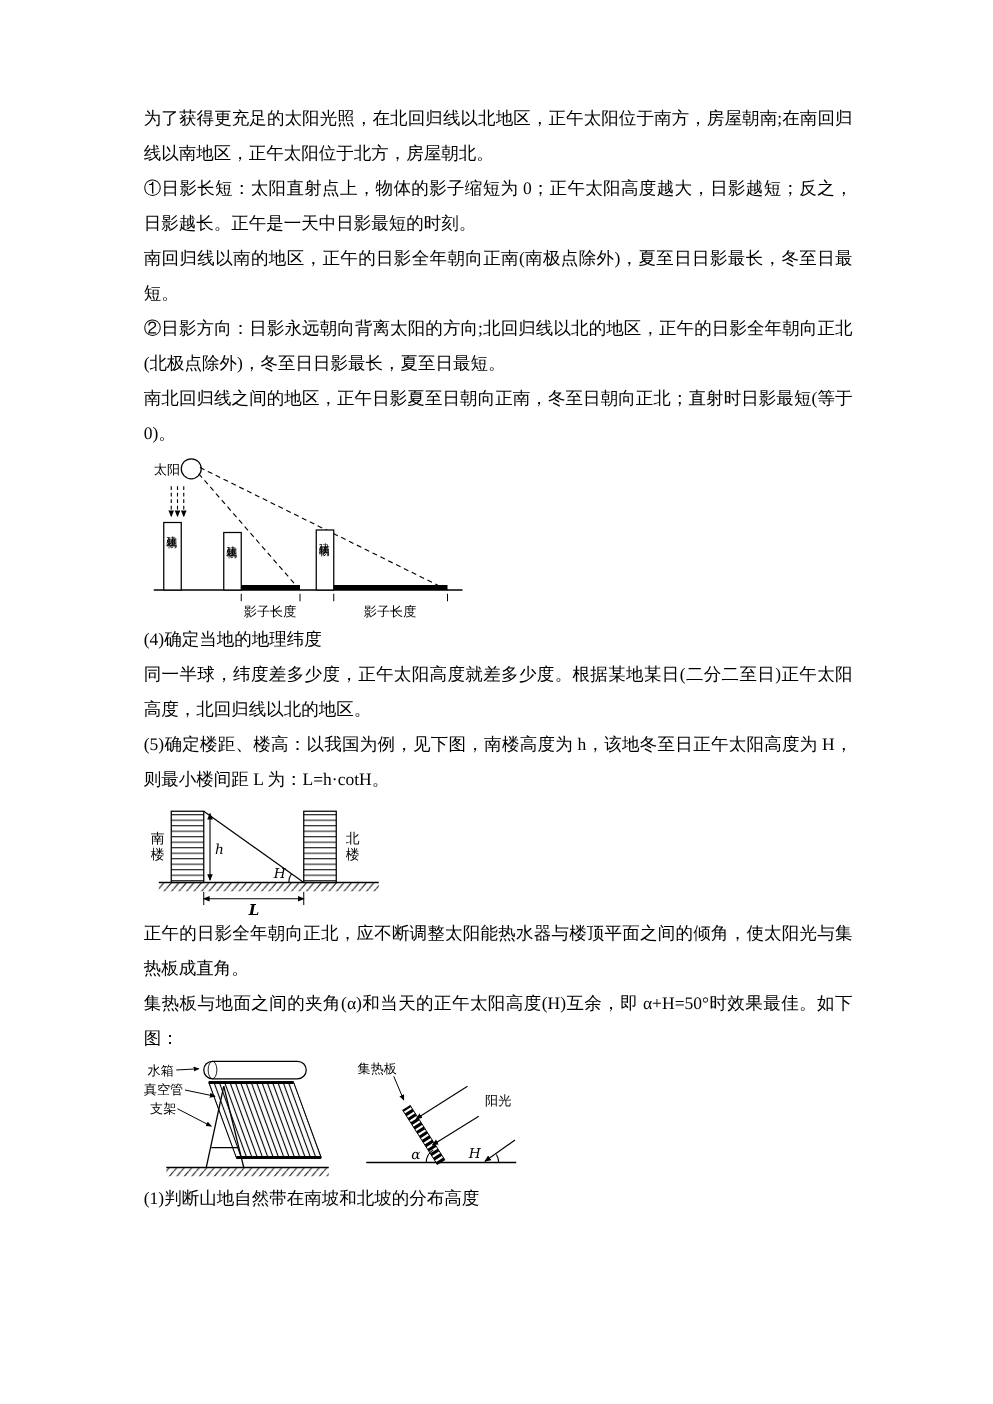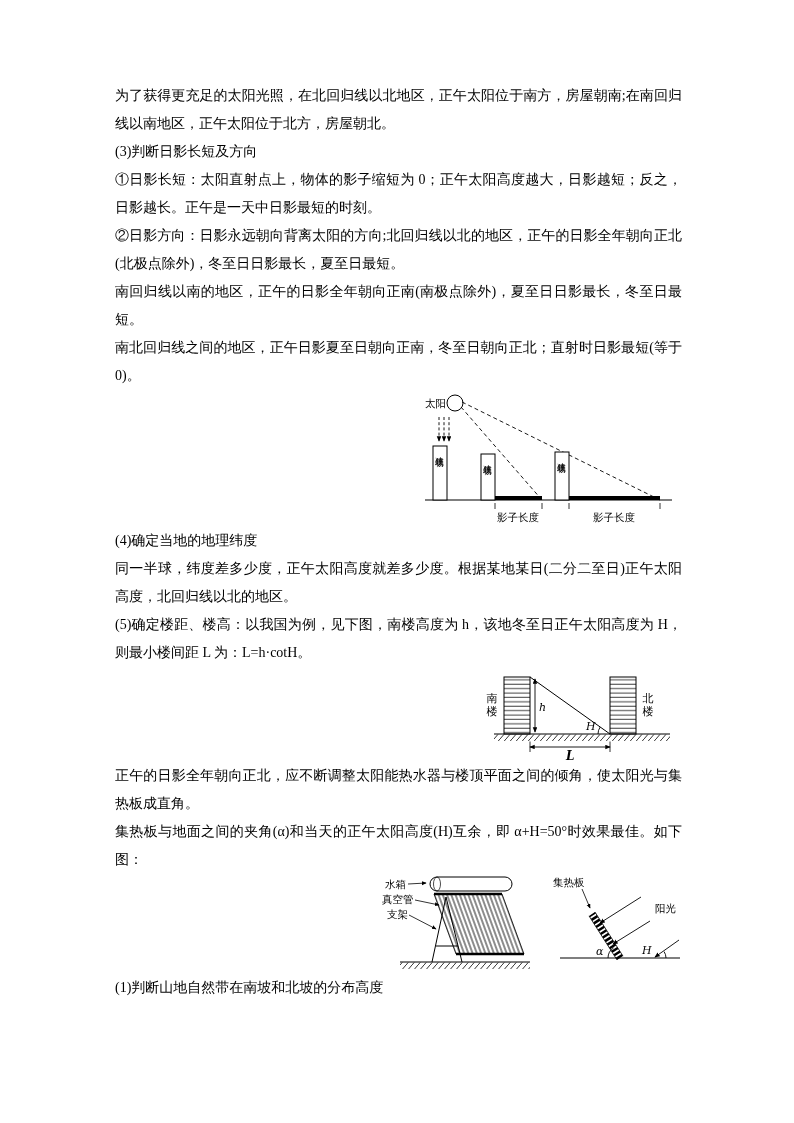--- a/index.html
+++ b/index.html
@@ -11,39 +11,38 @@
   }
   .doc {
     width: 794px; height: 1123px;
     padding: 82px 112px 0 115px;
     box-sizing: border-box;
     font-size: 14px;
     line-height: 28px;
     text-align: justify;
   }
   .doc p { margin: 0; }
-  .fig { text-align: right; margin: 0; }
+  .fig { text-align: left; margin: 0; }
   svg { vertical-align: top; }
   svg text { font-family: "Liberation Serif", "DejaVu Serif", serif; fill: #000; }
   .lbl  { font-size: 10.5px; }
   .bld  { font-size: 8.5px; letter-spacing: 1px; }
   .lbl2 { font-size: 11px; letter-spacing: 13px; }
   .vt   { writing-mode: vertical-rl; text-orientation: upright; }
   .it   { font-style: italic; font-family: "DejaVu Serif", serif; }
 </style>
 </head>
 <body>
 
 <div class="doc">
 
   <p>为了获得更充足的太阳光照，在北回归线以北地区，正午太阳位于南方，房屋朝南;在南回归线以南地区，正午太阳位于北方，房屋朝北。</p>
-  <p>(3)判断日影长短及方向</p>
   <p>①日影长短：太阳直射点上，物体的影子缩短为 0；正午太阳高度越大，日影越短；反之，日影越长。正午是一天中日影最短的时刻。</p>
+  <p>南回归线以南的地区，正午的日影全年朝向正南(南极点除外)，夏至日日影最长，冬至日最短。</p>
   <p>②日影方向：日影永远朝向背离太阳的方向;北回归线以北的地区，正午的日影全年朝向正北(北极点除外)，冬至日日影最长，夏至日最短。</p>
-  <p>南回归线以南的地区，正午的日影全年朝向正南(南极点除外)，夏至日日影最长，冬至日最短。</p>
   <p>南北回归线之间的地区，正午日影夏至日朝向正南，冬至日朝向正北；直射时日影最短(等于0)。</p>
 
   <div class="fig">
     <svg width="265" height="137" viewBox="0 0 265 137">
       <defs>
         <marker id="ar1" markerWidth="7" markerHeight="6" refX="5.2" refY="2.5" orient="auto-start-reverse">
           <path d="M0,0 L6,2.5 L0,5 Z" fill="#000"></path>
         </marker>
       </defs>
       <g>

